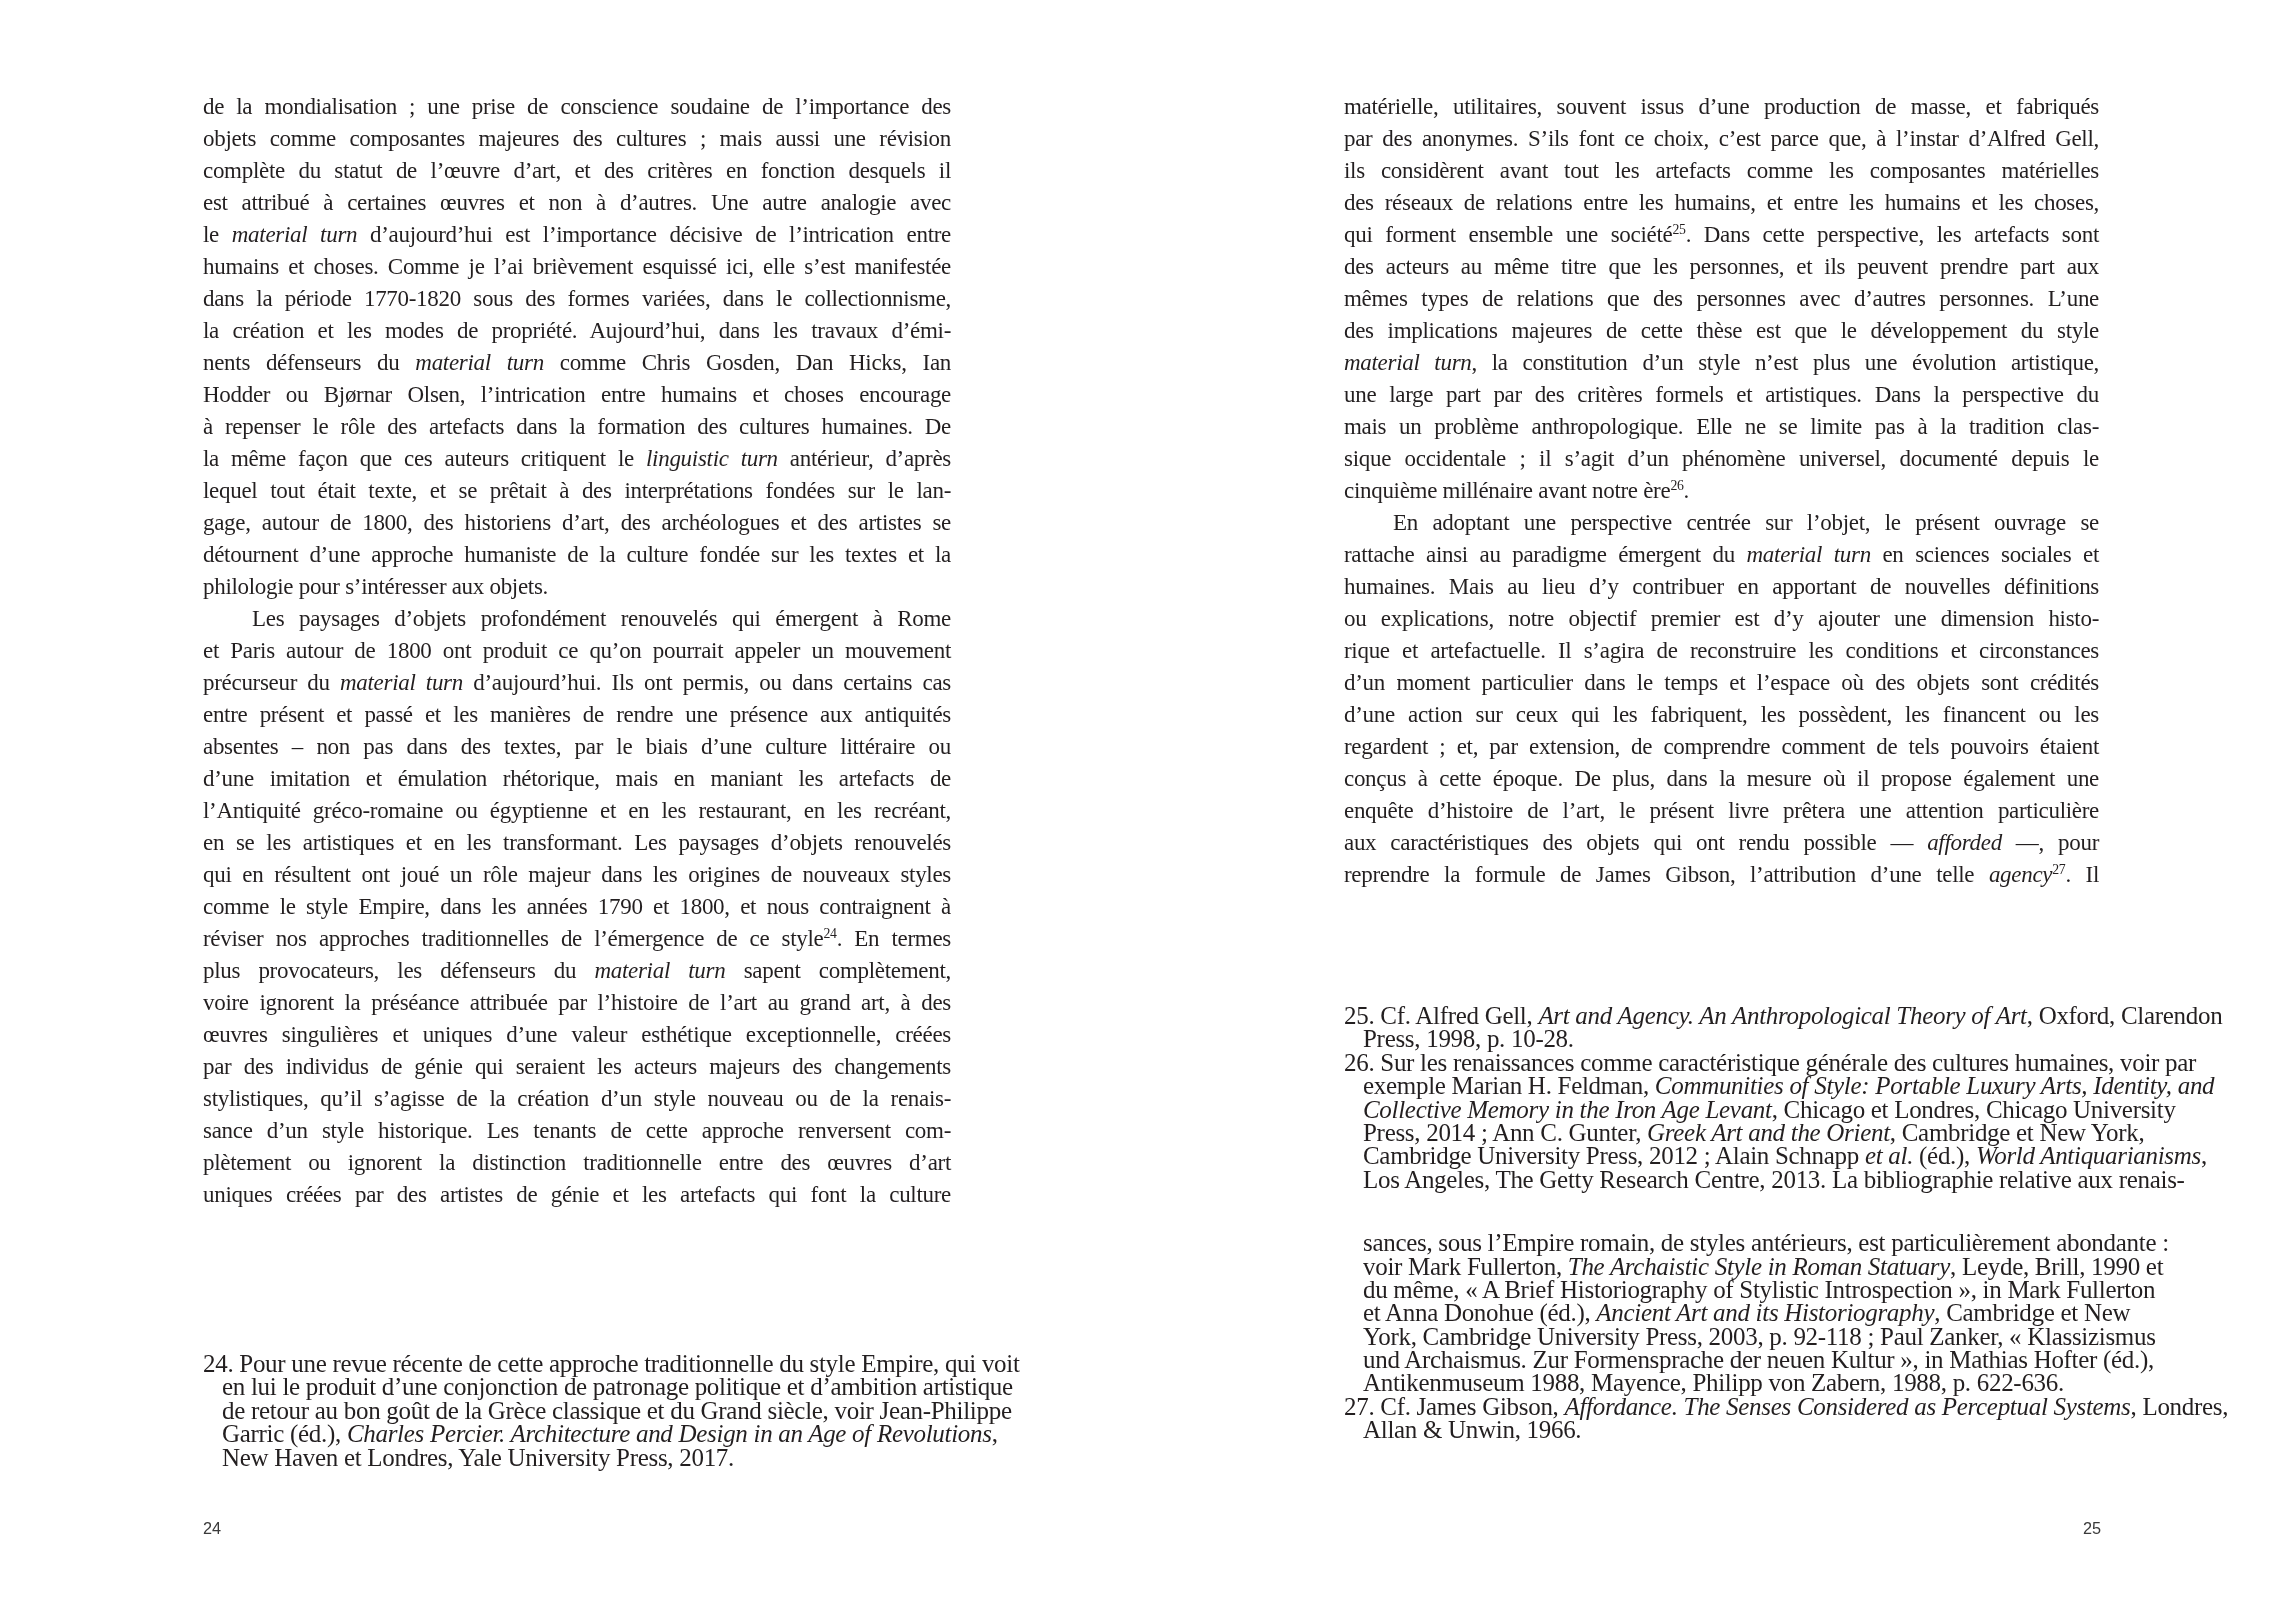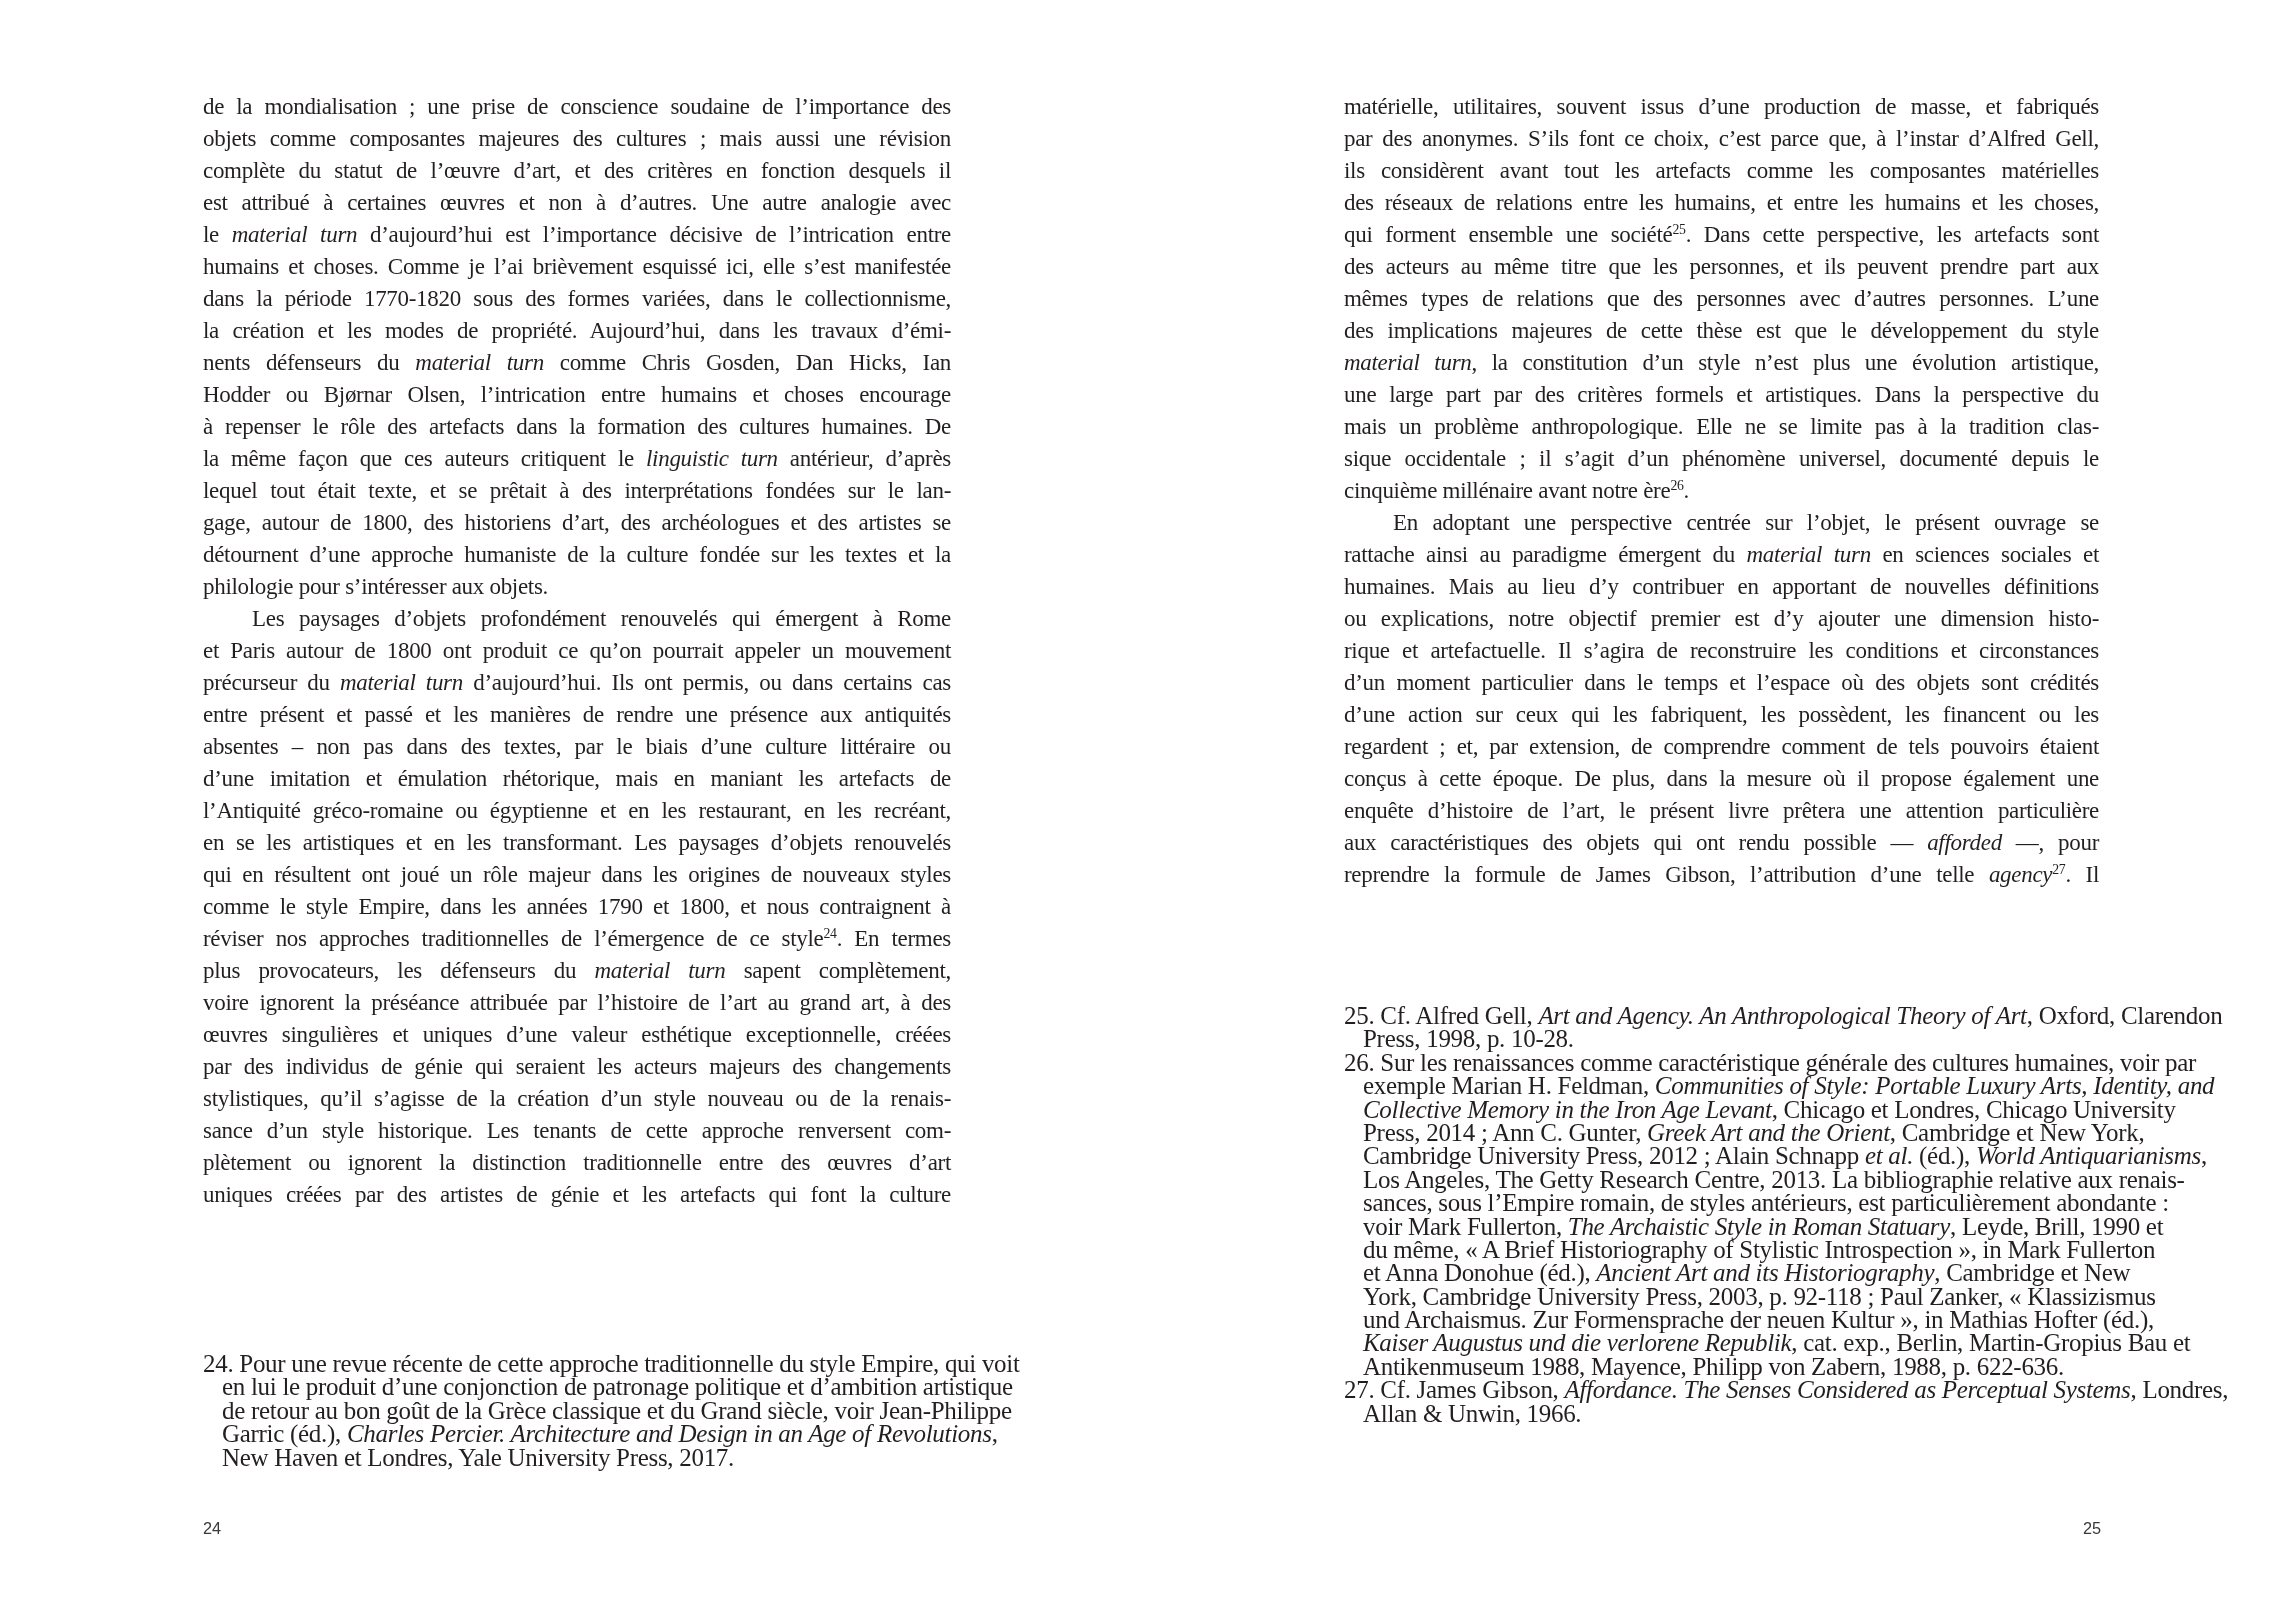--- a/index.html
+++ b/index.html
@@ -115,27 +115,26 @@
         <span class="fn-line" style="text-align: justify; text-align-last: justify;"><span>25. </span>Cf. Alfred Gell, <i>Art and Agency. An Anthropological Theory of Art</i>, Oxford, Clarendon</span>
         <span class="fn-line cont" style="text-align: justify; text-align-last: left;">Press, 1998, p. 10-28.</span>
       </div>
       <div>
         <span class="fn-line" style="text-align: justify; text-align-last: justify;"><span>26. </span>Sur les renaissances comme caractéristique générale des cultures humaines, voir par</span>
         <span class="fn-line cont" style="text-align: justify; text-align-last: justify;">exemple Marian H. Feldman, <i>Communities of Style: Portable Luxury Arts, Identity, and</i></span>
         <span class="fn-line cont" style="text-align: justify; text-align-last: justify;"><i>Collective Memory in the Iron Age Levant</i>, Chicago et Londres, Chicago University</span>
         <span class="fn-line cont" style="text-align: justify; text-align-last: justify;">Press, 2014 ; Ann C. Gunter, <i>Greek Art and the Orient</i>, Cambridge et New York,</span>
         <span class="fn-line cont" style="text-align: justify; text-align-last: justify;">Cambridge University Press, 2012 ; Alain Schnapp <i>et al.</i> (éd.), <i>World Antiquarianisms</i>,</span>
         <span class="fn-line cont" style="text-align: justify; text-align-last: justify;">Los Angeles, The Getty Research Centre, 2013. La bibliographie relative aux renais-</span>
-        <span class="fn-line cont" style="text-align: justify; text-align-last: justify;">sances, sous l’Empire romain, de styles antérieurs, est particulièrement abondante :</span>
+        <span class="fn-line cont" style="text-align: justify; text-align-last: justify; margin-top: 40px;">sances, sous l’Empire romain, de styles antérieurs, est particulièrement abondante :</span>
         <span class="fn-line cont" style="text-align: justify; text-align-last: justify;">voir Mark Fullerton, <i>The Archaistic Style in Roman Statuary</i>, Leyde, Brill, 1990 et</span>
         <span class="fn-line cont" style="text-align: justify; text-align-last: justify;">du même, « A Brief Historiography of Stylistic Introspection », in Mark Fullerton</span>
         <span class="fn-line cont" style="text-align: justify; text-align-last: justify;">et Anna Donohue (éd.), <i>Ancient Art and its Historiography</i>, Cambridge et New</span>
         <span class="fn-line cont" style="text-align: justify; text-align-last: justify;">York, Cambridge University Press, 2003, p. 92-118 ; Paul Zanker, « Klassizismus</span>
         <span class="fn-line cont" style="text-align: justify; text-align-last: justify;">und Archaismus. Zur Formensprache der neuen Kultur », in Mathias Hofter (éd.),</span>
-        <span class="fn-line cont" style="text-align: justify; text-align-last: justify;"><i>Kaiser Augustus und die verlorene Republik</i>, cat. exp., Berlin, Martin-Gropius Bau et</span>
         <span class="fn-line cont" style="text-align: justify; text-align-last: left;">Antikenmuseum 1988, Mayence, Philipp von Zabern, 1988, p. 622-636.</span>
       </div>
       <div>
         <span class="fn-line" style="text-align: justify; text-align-last: justify;"><span>27. </span>Cf. James Gibson, <i>Affordance. The Senses Considered as Perceptual Systems</i>, Londres,</span>
         <span class="fn-line cont" style="text-align: justify; text-align-last: left;">Allan &amp; Unwin, 1966.</span>
       </div>
     </div>
   <div class="page-num">25</div>
 </div>
 

